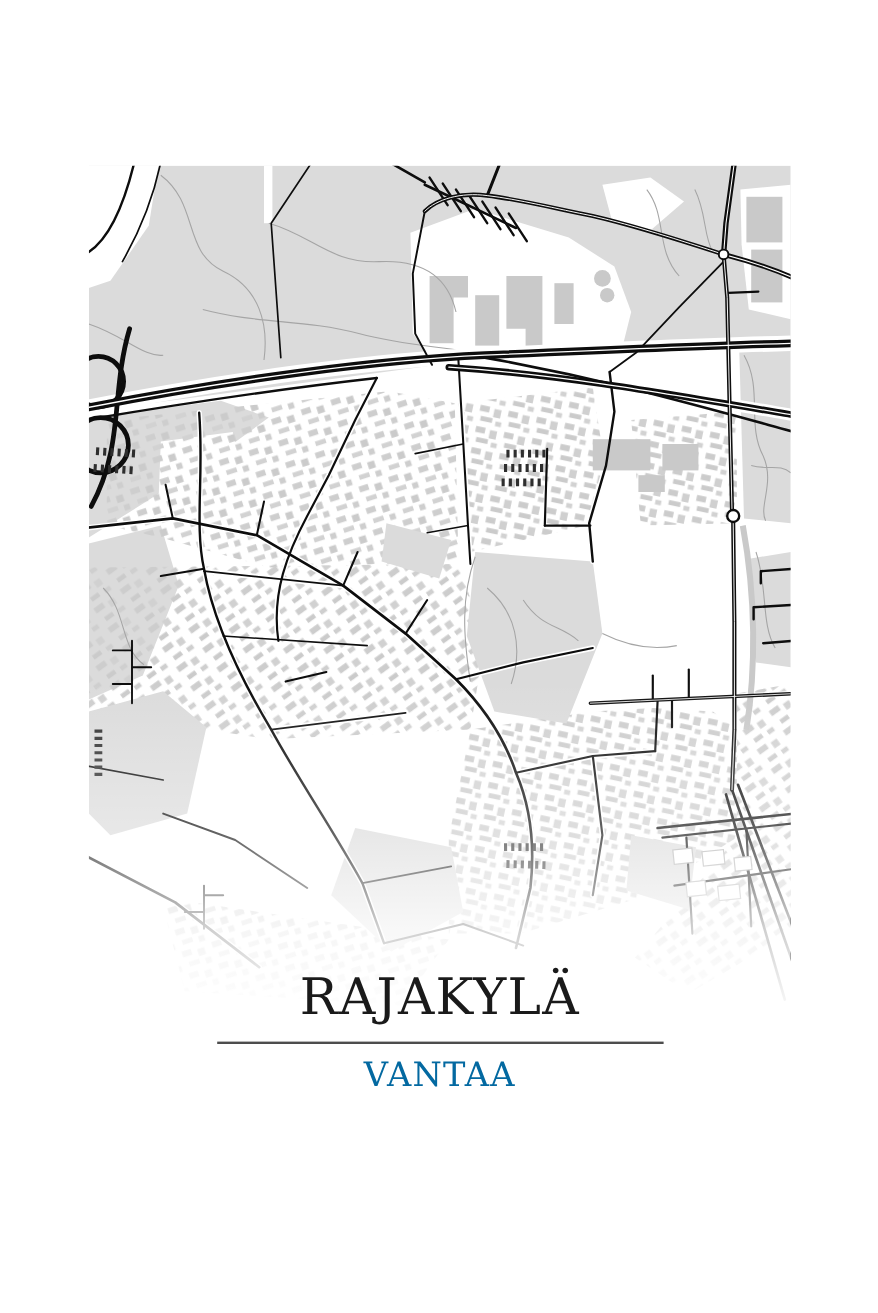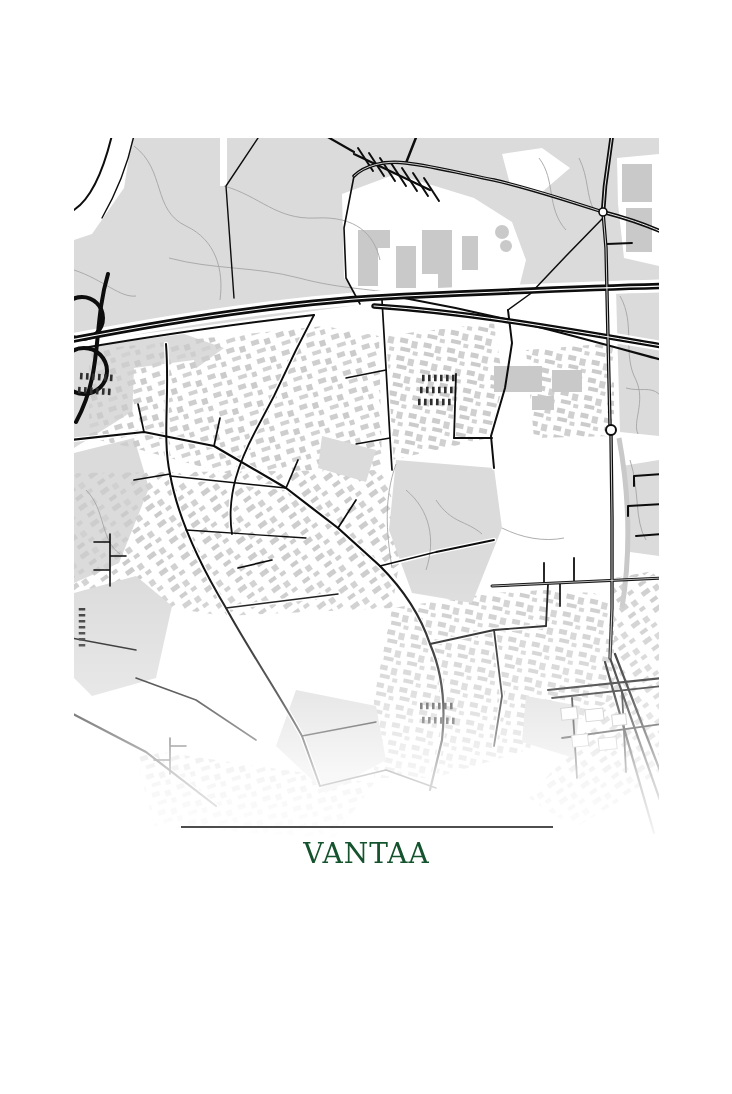--- a/index.html
+++ b/index.html
@@ -17,21 +17,21 @@
   }
   .caption h1{
     margin:0; font-size:42px; line-height:42px; font-weight:400;
     letter-spacing:1px; color:#1a1a1a; font-family:"DejaVu Serif", serif;
   }
   .caption .divider{
     width:372px; height:2px; background:#4d4d4d; margin:16px auto 0 auto;
   }
   .caption h2{
     margin:11px 0 0 0; font-size:28px; line-height:30px; font-weight:400;
-    letter-spacing:1px; color:#14532d; font-family:"DejaVu Serif", serif;
+    letter-spacing:1px; color:#0369a1; font-family:"DejaVu Serif", serif;
   }
 </style>
 </head>
 <body>
 
 <div class="poster">
 
   <svg class="map-svg" width="585" height="760" viewBox="0 0 585 760" aria-hidden="true">
     <defs>
       <pattern id="pA" width="26" height="19" patternUnits="userSpaceOnUse" patternTransform="rotate(-18)">
@@ -267,17 +267,18 @@
       <rect x="514" y="570" width="18" height="12"></rect>
       <rect x="540" y="578" width="14" height="11"></rect>
       <rect x="498" y="594" width="16" height="12"></rect>
       <rect x="524" y="600" width="18" height="12"></rect>
     </g>
 
     <rect x="0" y="430" width="585" height="330" fill="url(#fadeGrad)"></rect>
   </svg>
 
   <div class="caption">
+    <h1>RAJAKYLÄ</h1>
     <div class="divider"></div>
     <h2>VANTAA</h2>
   </div>
 
 </div>
 
 </body></html>

